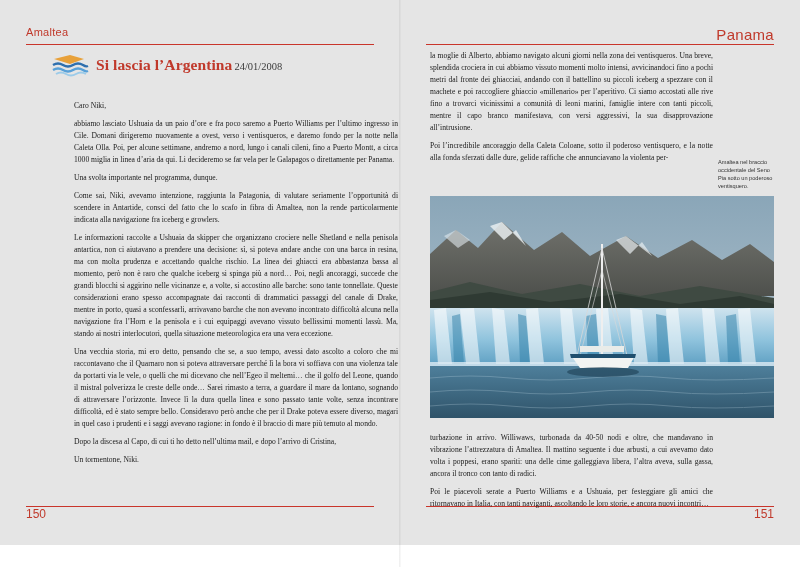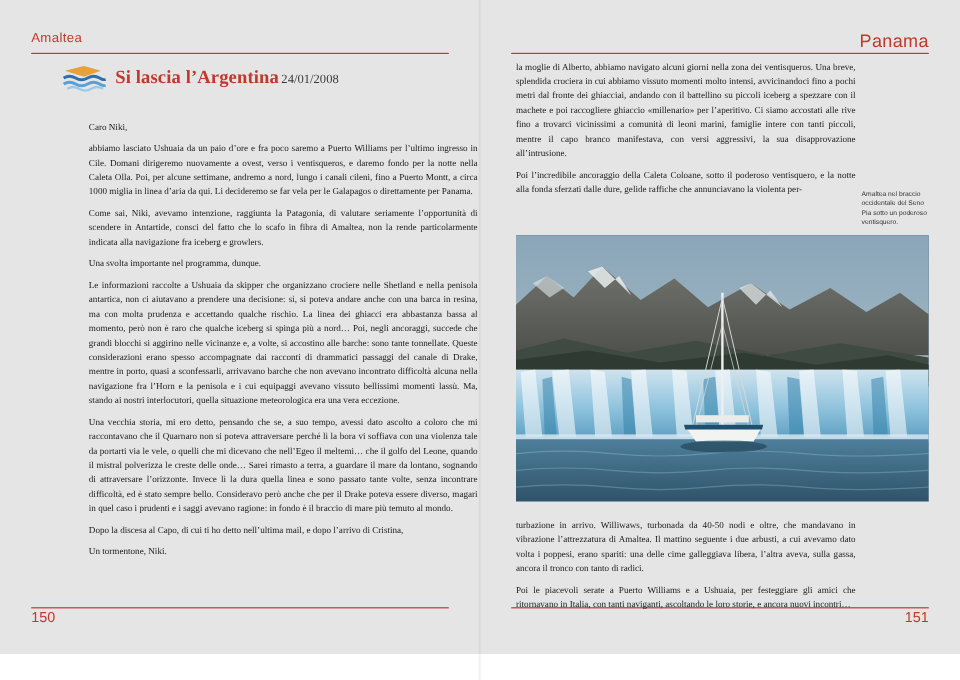--- a/index.html
+++ b/index.html
@@ -187,22 +187,22 @@
       </svg>
     </div>
 
     <div class="title-block">
       <span class="article-title">Si lascia l’Argentina</span><span class="article-date">24/01/2008</span>
     </div>
 
     <div class="col col-left">
       <p>Caro Niki,</p>
       <p>abbiamo lasciato Ushuaia da un paio d’ore e fra poco saremo a Puerto Williams per l’ultimo ingresso in Cile. Domani dirigeremo nuovamente a ovest, verso i ventisqueros, e daremo fondo per la notte nella Caleta Olla. Poi, per alcune settimane, andremo a nord, lungo i canali cileni, fino a Puerto Montt, a circa 1000 miglia in linea d’aria da qui. Li decideremo se far vela per le Galapagos o direttamente per Panama.</p>
+      <p>Una svolta importante nel programma, dunque.</p>
       <p>Come sai, Niki, avevamo intenzione, raggiunta la Patagonia, di valutare seriamente l’opportunità di scendere in Antartide, consci del fatto che lo scafo in fibra di Amaltea, non la rende particolarmente indicata alla navigazione fra iceberg e growlers.</p>
-      <p>Una svolta importante nel programma, dunque.</p>
       <p>Le informazioni raccolte a Ushuaia da skipper che organizzano crociere nelle Shetland e nella penisola antartica, non ci aiutavano a prendere una decisione: sì, si poteva andare anche con una barca in resina, ma con molta prudenza e accettando qualche rischio. La linea dei ghiacci era abbastanza bassa al momento, però non è raro che qualche iceberg si spinga più a nord… Poi, negli ancoraggi, succede che grandi blocchi si aggirino nelle vicinanze e, a volte, si accostino alle barche: sono tante tonnellate. Queste considerazioni erano spesso accompagnate dai racconti di drammatici passaggi del canale di Drake, mentre in porto, quasi a sconfessarli, arrivavano barche che non avevano incontrato difficoltà alcuna nella navigazione fra l’Horn e la penisola e i cui equipaggi avevano vissuto bellissimi momenti lassù. Ma, stando ai nostri interlocutori, quella situazione meteorologica era una vera eccezione.</p>
       <p>Una vecchia storia, mi ero detto, pensando che se, a suo tempo, avessi dato ascolto a coloro che mi raccontavano che il Quarnaro non si poteva attraversare perché lì la bora vi soffiava con una violenza tale da portarti via le vele, o quelli che mi dicevano che nell’Egeo il meltemi… che il golfo del Leone, quando il mistral polverizza le creste delle onde… Sarei rimasto a terra, a guardare il mare da lontano, sognando di attraversare l’orizzonte. Invece lì la dura quella linea e sono passato tante volte, senza incontrare difficoltà, ed è stato sempre bello. Consideravo però anche che per il Drake poteva essere diverso, magari in quel caso i prudenti e i saggi avevano ragione: in fondo è il braccio di mare più temuto al mondo.</p>
       <p>Dopo la discesa al Capo, di cui ti ho detto nell’ultima mail, e dopo l’arrivo di Cristina,</p>
       <p>Un tormentone, Niki.</p>
     </div>
 
     <div class="folio-rule folio-rule-left"></div>
     <div class="folio folio-left">150</div>
   </div>
 

